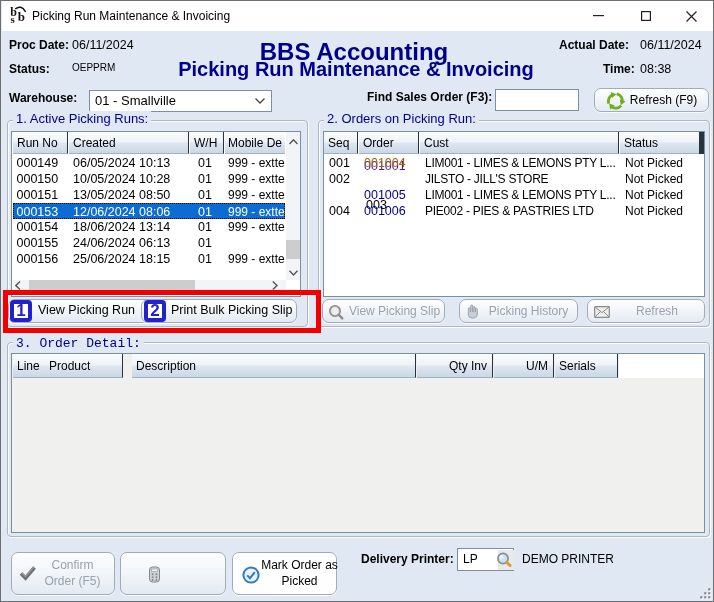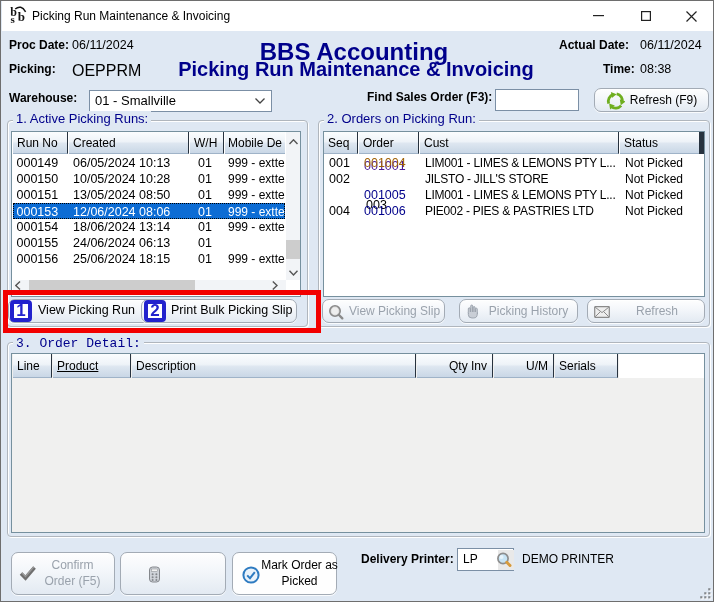--- a/index.html
+++ b/index.html
@@ -40,22 +40,22 @@
   </svg>
 <svg class="abs" style="left:640px;top:10px;" width="10" height="10">
     <rect x="0.6" y="0.6" width="8.8" height="8.8" fill="none" stroke="#222" stroke-width="1.2"></rect>
   </svg>
 <svg class="abs" style="left:685px;top:10px;" width="11" height="11">
     <path d="M0.5 0.5 L10.5 10.5 M10.5 0.5 L0.5 10.5" stroke="#222" stroke-width="1.2"></path>
   </svg>
 
 <div class="abs b" style="left:8px;top:37px;font-size:12px;">Proc Date:</div>
 <div class="abs" style="left:71px;top:37px;font-size:12.5px;">06/11/2024</div>
-<div class="abs b" style="left:8px;top:61px;font-size:12px;">Picking:</div>
-<div class="abs" style="left:71px;top:61px;font-size:16px;">OEPPRM</div>
+<div class="abs b" style="left:8px;top:61px;font-size:12px;">Status:</div>
+<div class="abs" style="left:71px;top:61px;font-size:10px;">OEPPRM</div>
 
 <div class="abs b navy" style="left:-4px;top:39px;width:714px;text-align:center;font-size:24px;line-height:24px;">BBS Accounting</div>
 <div class="abs b navy" style="left:-2px;top:58px;width:714px;text-align:center;font-size:20px;line-height:20px;">Picking Run Maintenance &amp; Invoicing</div>
 
 <div class="abs b" style="left:558px;top:37px;font-size:12px;">Actual Date:</div>
 <div class="abs" style="left:639px;top:37px;font-size:12.5px;">06/11/2024</div>
 <div class="abs b" style="left:602px;top:61px;font-size:12px;">Time:</div>
 <div class="abs" style="left:639px;top:61px;font-size:12.5px;">08:38</div>
 
 <div class="abs b" style="left:8px;top:90px;font-size:12px;">Warehouse:</div>
@@ -202,21 +202,21 @@
   </svg>
   <div style="position:absolute;left:22px;right:0;top:0;bottom:0;display:flex;align-items:center;justify-content:center;">Refresh</div>
 </div>
 
 <div class="abs" style="left:2px;top:289px;width:318px;height:43px;border:5px solid #f20000;"></div>
 
 <div class="fieldset" style="left:6px;top:341px;width:703px;height:195px;"></div>
 <div class="legend" style="left:12px;top:335px;font-family:Liberation Mono, monospace;">3. Order Detail:</div>
 <div class="grid" style="left:10px;top:352px;width:694px;height:180px;background:#f0f0ef;"></div>
 <div class="ghead" style="left:12px;top:353px;width:39px;height:24px;line-height:24px;">Line</div>
-<div class="ghead" style="left:52px;top:353px;width:78px;height:24px;line-height:24px;text-decoration:underline;">Product</div>
+<div class="ghead" style="left:44px;top:353px;width:78px;height:24px;line-height:24px;">Product</div>
 <div class="ghead" style="left:131px;top:353px;width:284px;height:24px;line-height:24px;">Description</div>
 <div class="ghead" style="left:416px;top:353px;width:76px;height:24px;line-height:24px;text-align:right;padding-right:5px;">Qty Inv</div>
 <div class="ghead" style="left:493px;top:353px;width:60px;height:24px;line-height:24px;text-align:right;padding-right:5px;">U/M</div>
 <div class="ghead" style="left:554px;top:353px;width:63px;height:24px;line-height:24px;">Serials</div>
 <div class="abs" style="left:618px;top:353px;width:85px;height:24px;background:#fff;"></div>
 
 <div class="btn dis" style="left:9.5px;top:550.5px;width:104px;height:43px;">
   <svg style="position:absolute;left:7px;top:12px;" width="18" height="17" viewBox="0 0 18 17">
     <path d="M2 8.5 L6.5 13 L15.5 2.5" fill="none" stroke="#6f6f6f" stroke-width="3.6"></path>
     <path d="M2.8 7.7 L6.5 11.4 L14.8 1.9" fill="none" stroke="#9a9a9a" stroke-width="1.4"></path>

